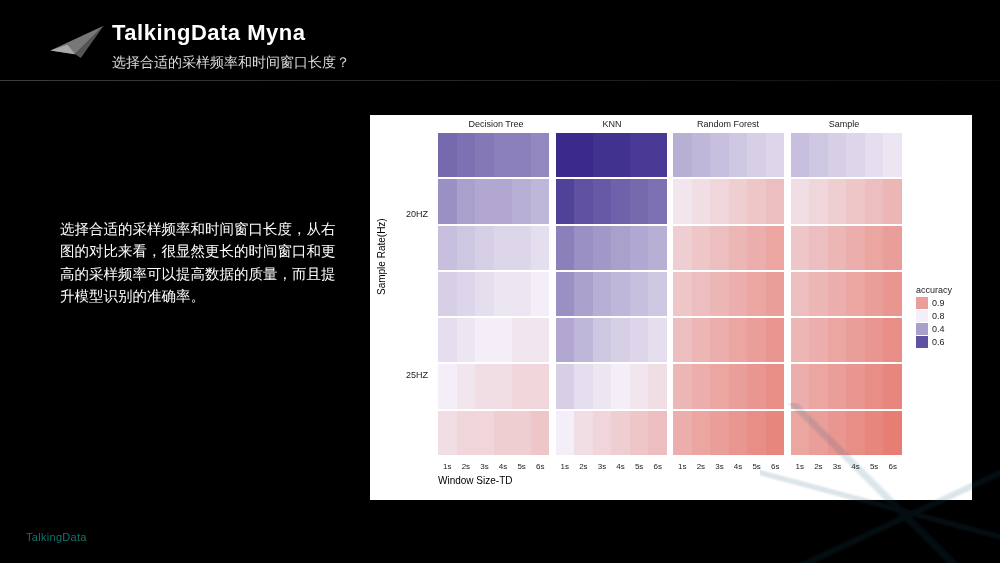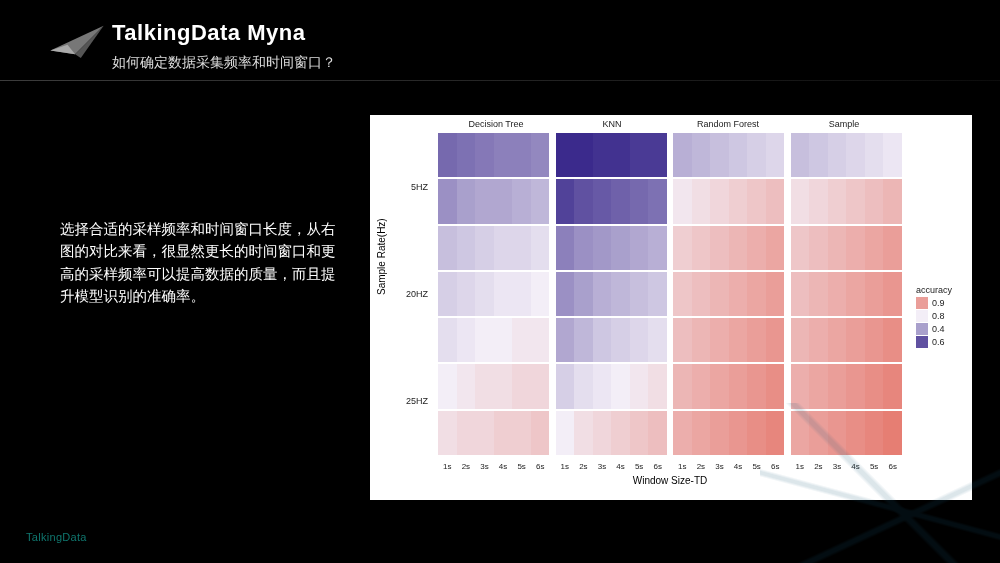--- a/index.html
+++ b/index.html
@@ -19,21 +19,21 @@
   .row { flex: 1; display: flex; margin-bottom: 2px; }
   .row:last-child { margin-bottom: 0; }
   .cell { flex: 1; }
   .y-ticks { position: absolute; top: 18px; left: 0; width: 64px; height: 322px; display: flex; flex-direction: column; }
   .y-tick { flex: 1; display: flex; align-items: center; justify-content: flex-end; padding-right: 6px; font-size: 9px; color: #222; }
   .y-label { position: absolute; top: 180px; left: 6px; transform: rotate(-90deg); transform-origin: left top; font-size: 10px; color: #000; }
   .x-ticks-row { position: absolute; top: 342px; left: 68px; width: 464px; height: 14px; display: flex; align-items: flex-end; }
   .x-facet { flex: 1; display: flex; margin-right: 6px; }
   .x-facet:last-child { margin-right: 0; }
   .x-tick { flex: 1; text-align: center; font-size: 8px; color: #222; }
-  .x-label { position: absolute; top: 360px; left: 68px; width: 464px; text-align: center; font-size: 10px; color: #000; }
+  .x-label { position: absolute; top: 360px; left: 68px; width: 464px; font-size: 10px; color: #000; }
   .legend { position: absolute; top: 170px; right: 12px; width: 44px; margin-left: 32px; }
   .legend-title { font-size: 9px; color: #222; text-align: left; margin-bottom: 2px; }
   .legend-item { display: flex; align-items: center; margin-bottom: 1px; }
   .legend-sw { width: 12px; height: 12px; margin-right: 4px; }
   .legend-txt { font-size: 9px; color: #222; }
   .footer-logo { position: absolute; bottom: 20px; left: 26px; font-size: 11px; font-weight: 400; letter-spacing: 0.3px; color: #0f766e; }
   .bg-deco { position: absolute; right: -60px; bottom: -40px; width: 300px; height: 200px; opacity: 0.15; background:
     linear-gradient(45deg, transparent 45%, #1a5b7a 46%, #1a5b7a 47%, transparent 48%),
     linear-gradient(-25deg, transparent 45%, #1a5b7a 46%, #1a5b7a 47%, transparent 48%),
     linear-gradient(15deg, transparent 45%, #1a5b7a 46%, #1a5b7a 47%, transparent 48%);
@@ -46,35 +46,34 @@
 <div class="header">
   <svg class="logo-icon" viewBox="0 0 60 40">
     <polygon points="2,30 58,4 28,34" fill="#777"></polygon>
     <polygon points="2,30 28,34 20,24" fill="#aaa"></polygon>
     <polygon points="28,34 58,4 34,38" fill="#555"></polygon>
   </svg>
   <div class="title-block">
     <div class="title">TalkingData Myna</div>
   </div>
 </div>
-<div class="subtitle">如何确定数据采集频率和时间窗口？</div>
+<div class="subtitle">选择合适的采样频率和时间窗口长度？</div>
 <div class="divider"></div>
 
 <div class="body-text">选择合适的采样频率和时间窗口长度，从右图的对比来看，很显然更长的时间窗口和更高的采样频率可以提高数据的质量，而且提升模型识别的准确率。</div>
 
 <div class="chart-panel">
   <div class="y-label">Sample Rate(Hz)</div>
   <div class="facets" id="facet-titles">
       <div class="facet-title">Decision Tree</div>
       <div class="facet-title">KNN</div>
       <div class="facet-title">Random Forest</div>
       <div class="facet-title">Sample</div>
     </div>
   <div class="y-ticks" id="y-ticks">
-      <div class="y-tick">5HZ</div>
       <div class="y-tick">20HZ</div>
       <div class="y-tick">25HZ</div>
     </div>
   <div class="grid-area" id="grid-area">
       <div class="facet-col">
         <div class="row">
           <div class="cell" style="background: rgb(118, 105, 174);"></div>
           <div class="cell" style="background: rgb(125, 113, 179);"></div>
           <div class="cell" style="background: rgb(133, 120, 183);"></div>
           <div class="cell" style="background: rgb(140, 128, 187);"></div>

